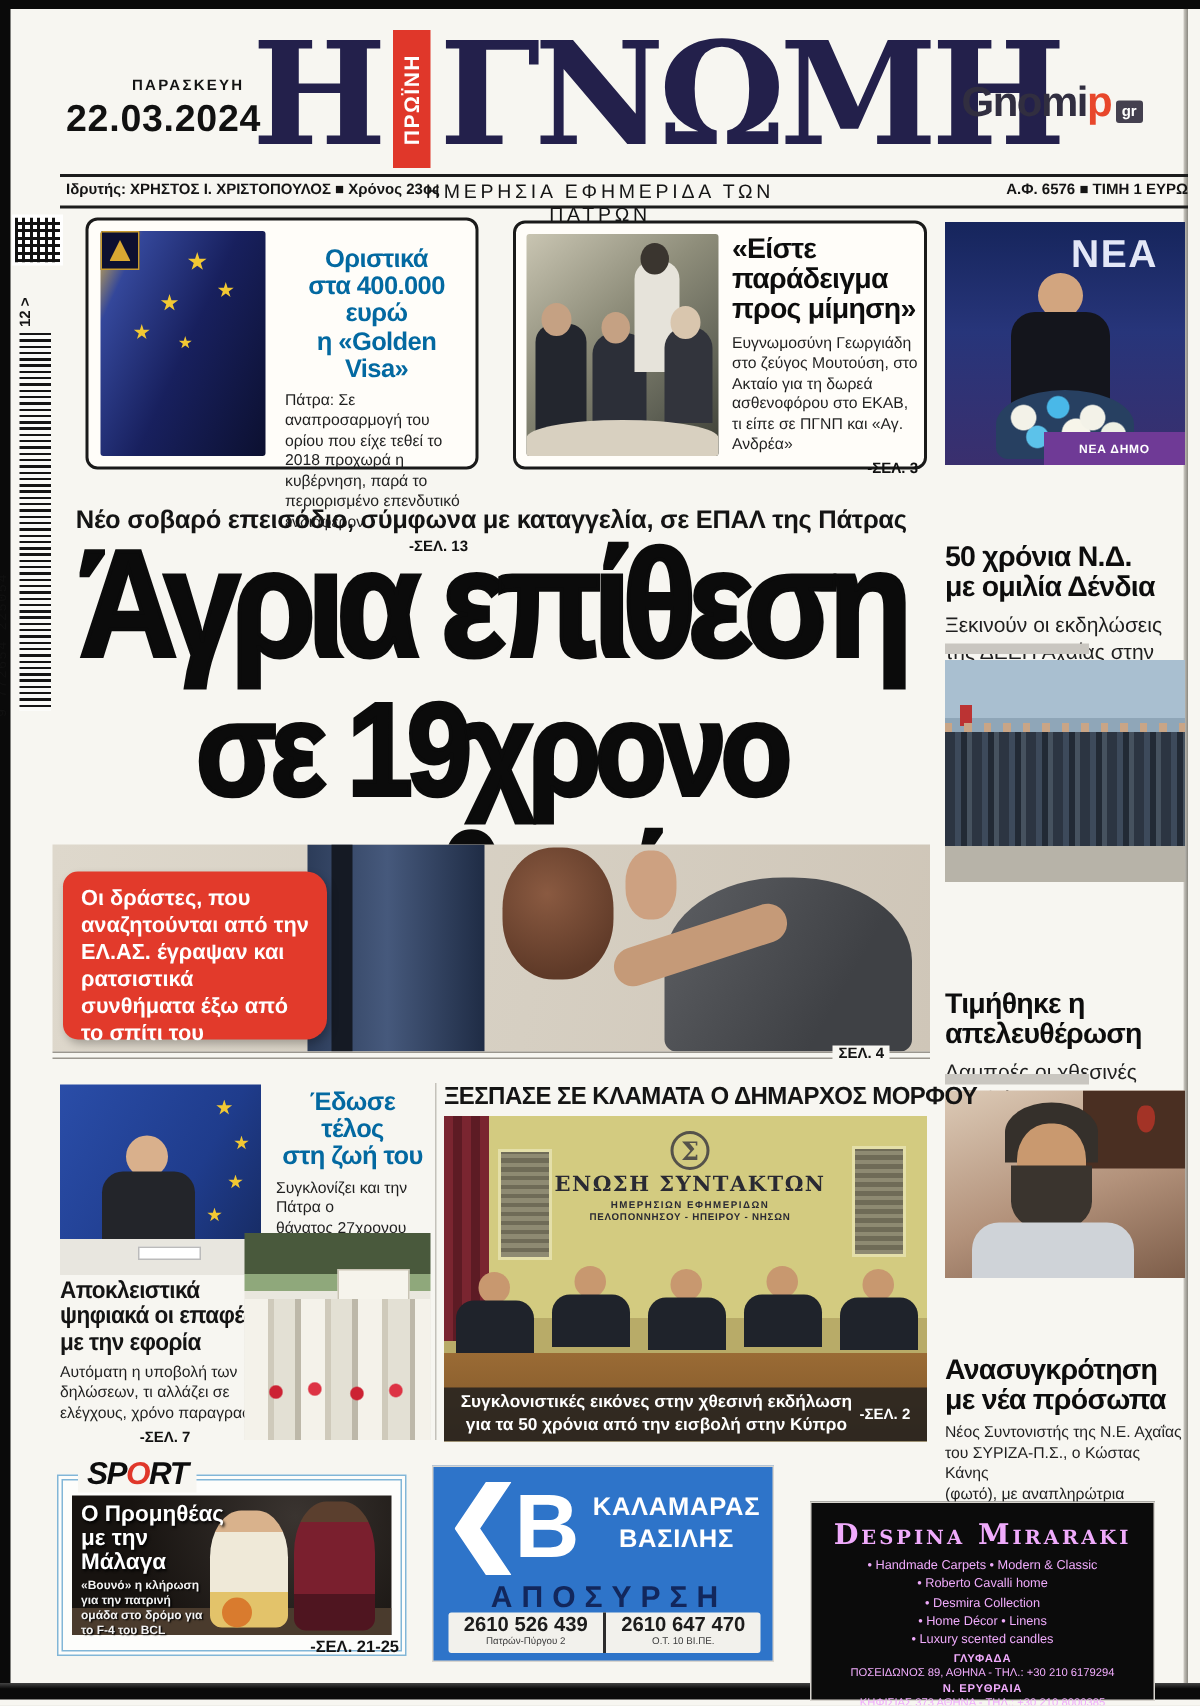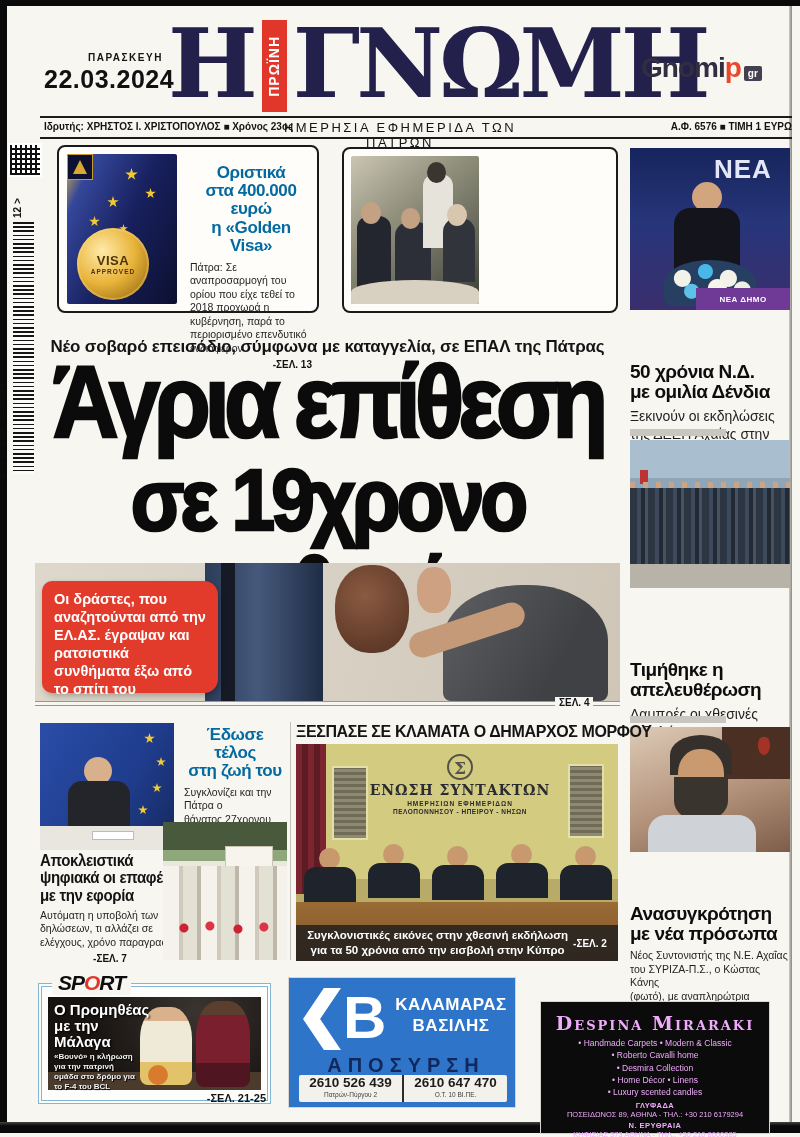--- a/index.html
+++ b/index.html
@@ -249,24 +249,20 @@
   <div class="abs story-box box-gv"></div>
   <div class="abs gv-img">
     <div class="abs gv-emblem">
         <i></i>
       </div>
     <div class="abs star" style="left:58px;top:14px;width:13px;height:13px;"></div>
     <div class="abs star" style="left:78px;top:34px;width:11px;height:11px;"></div>
     <div class="abs star" style="left:40px;top:42px;width:12px;height:12px;"></div>
     <div class="abs star" style="left:22px;top:62px;width:11px;height:11px;"></div>
     <div class="abs star" style="left:52px;top:70px;width:9px;height:9px;"></div>
-    <div class="abs gv-seal">
-      <span class="s1">VISA</span>
-      <span class="s2">APPROVED</span>
-    </div>
   </div>
   <div class="abs gv-text">
     <div class="h-sm pre">Οριστικά
 στα 400.000 ευρώ
 η «Golden Visa»</div>
     <div class="body-sm">Πάτρα: Σε αναπροσαρμογή του ορίου που είχε τεθεί το 2018 προχωρά η κυβέρνηση, παρά το περιορισμένο επενδυτικό ενδιαφέρον</div>
     <div class="page-ref">-ΣΕΛ. 13</div>
   </div>
 
   <div class="abs story-box box-pp"></div>
@@ -274,20 +270,27 @@
     <div class="abs pp-f1"></div>
     <div class="abs pp-f2"></div>
     <div class="abs pp-f3"></div>
     <div class="abs pp-f4"></div>
     <div class="abs pp-head" style="left:10px;top:46px;width:20px;height:22px;"></div>
     <div class="abs pp-head" style="left:50px;top:52px;width:19px;height:21px;"></div>
     <div class="abs pp-head" style="left:76px;top:6px;width:19px;height:21px;background:#3a352f;"></div>
     <div class="abs pp-head" style="left:96px;top:48px;width:20px;height:22px;background:#d9c6ae;"></div>
     <div class="abs pp-table"></div>
   </div>
+  <div class="abs pp-text">
+    <div class="h-md pre">«Είστε
+παράδειγμα
+προς μίμηση»</div>
+    <div class="body-sm">Ευγνωμοσύνη Γεωργιάδη στο ζεύγος Μουτούση, στο Ακταίο για τη δωρεά ασθενοφόρου στο ΕΚΑΒ, τι είπε σε ΠΓΝΠ και «Αγ. Ανδρέα»</div>
+    <div class="page-ref">-ΣΕΛ. 3</div>
+  </div>
 
   <div class="abs rc-photo1">
     <div class="abs rc1-nea">ΝΕΑ</div>
     <div class="abs rc1-head-c"></div>
     <div class="abs rc1-suit"></div>
     <div class="abs rc1-flowers"></div>
     <div class="abs rc1-band">ΝΕΑ ΔΗΜΟ</div>
   </div>
   <div class="abs rc-text" style="top:314px;">
     <div class="h-md pre">50 χρόνια Ν.Δ.

